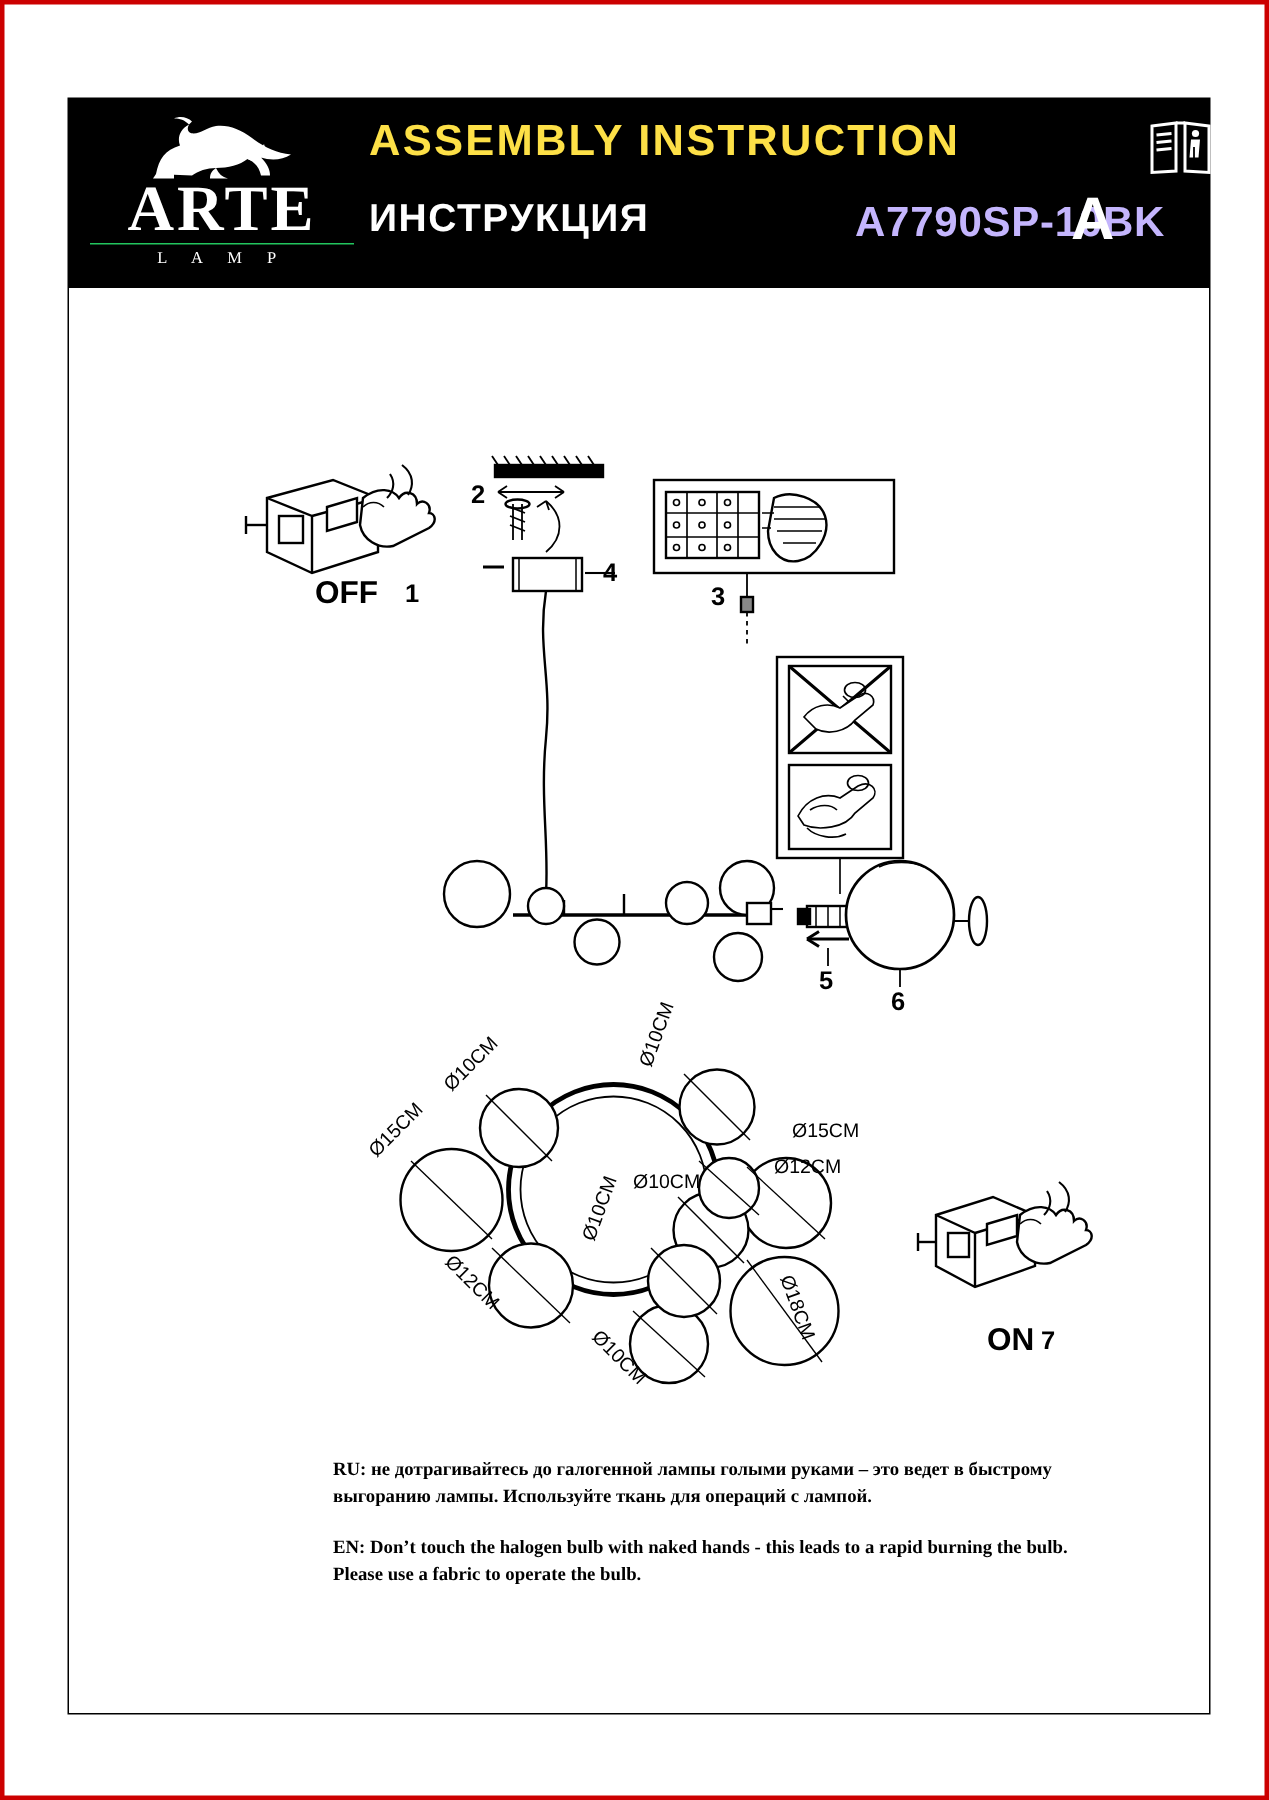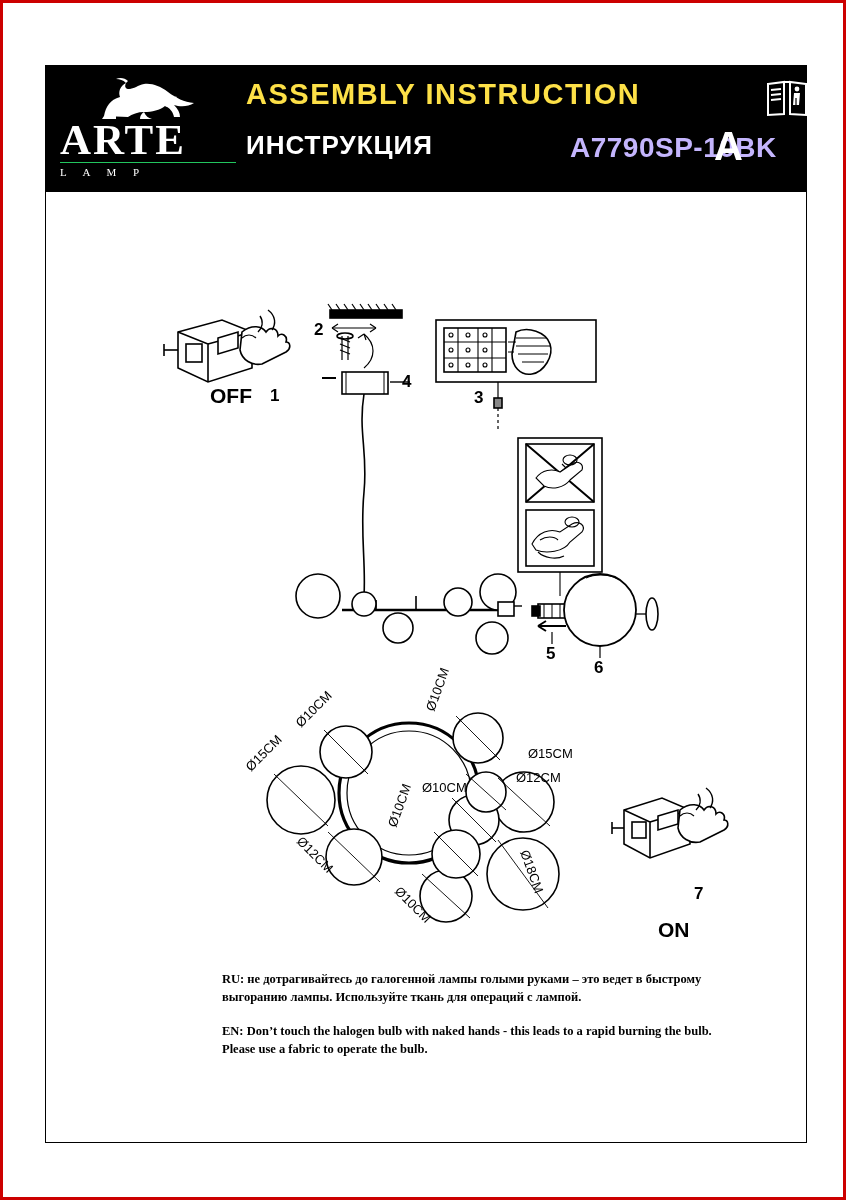--- a/index.html
+++ b/index.html
@@ -40,21 +40,21 @@
     background: #000;
     color: #fff;
     box-sizing: border-box;
   }
   .brand {
     position: absolute;
     left: 14px; top: 8px;
     width: 176px;
     height: 112px;
     color: #fff;
-    text-align: left;
+    text-align: center;
   }
   .brand .griffin {
     position: absolute;
     left: 30px; top: 2px;
     width: 120px; height: 46px;
   }
   .brand .arte {
     position: absolute;
     left: 0; top: 44px;
     width: 176px;
@@ -393,20 +393,20 @@
         </g>
       </svg>
 
       <div class="txt onoff" style="left:164px; top:192px;">OFF</div>
       <div class="txt num" style="left:224px; top:194px;">1</div>
       <div class="txt num" style="left:268px; top:128px;">2</div>
       <div class="txt num" style="left:428px; top:196px;">3</div>
       <div class="txt num" style="left:356px; top:180px;">4</div>
       <div class="txt num" style="left:500px; top:452px;">5</div>
       <div class="txt num" style="left:548px; top:466px;">6</div>
-      <div class="txt onoff" style="left:612px; top:690px;margin-top:36px;">ON</div>
+      <div class="txt onoff" style="left:612px; top:690px;">ON</div>
       <div class="txt num" style="left:648px; top:692px;">7</div>
 
       <div class="warn warn-en">EN: Don’t touch the halogen bulb with naked hands   - this leads to a rapid burning the bulb. Please use a fabric to operate the bulb.</div>
       <div class="warn warn-ru">RU: не дотрагивайтесь до галогенной лампы голыми руками – это ведет в быстрому выгоранию лампы. Используйте ткань для операций с лампой.</div>
     </div>
   </div>
 </div>
 
 </body></html>

